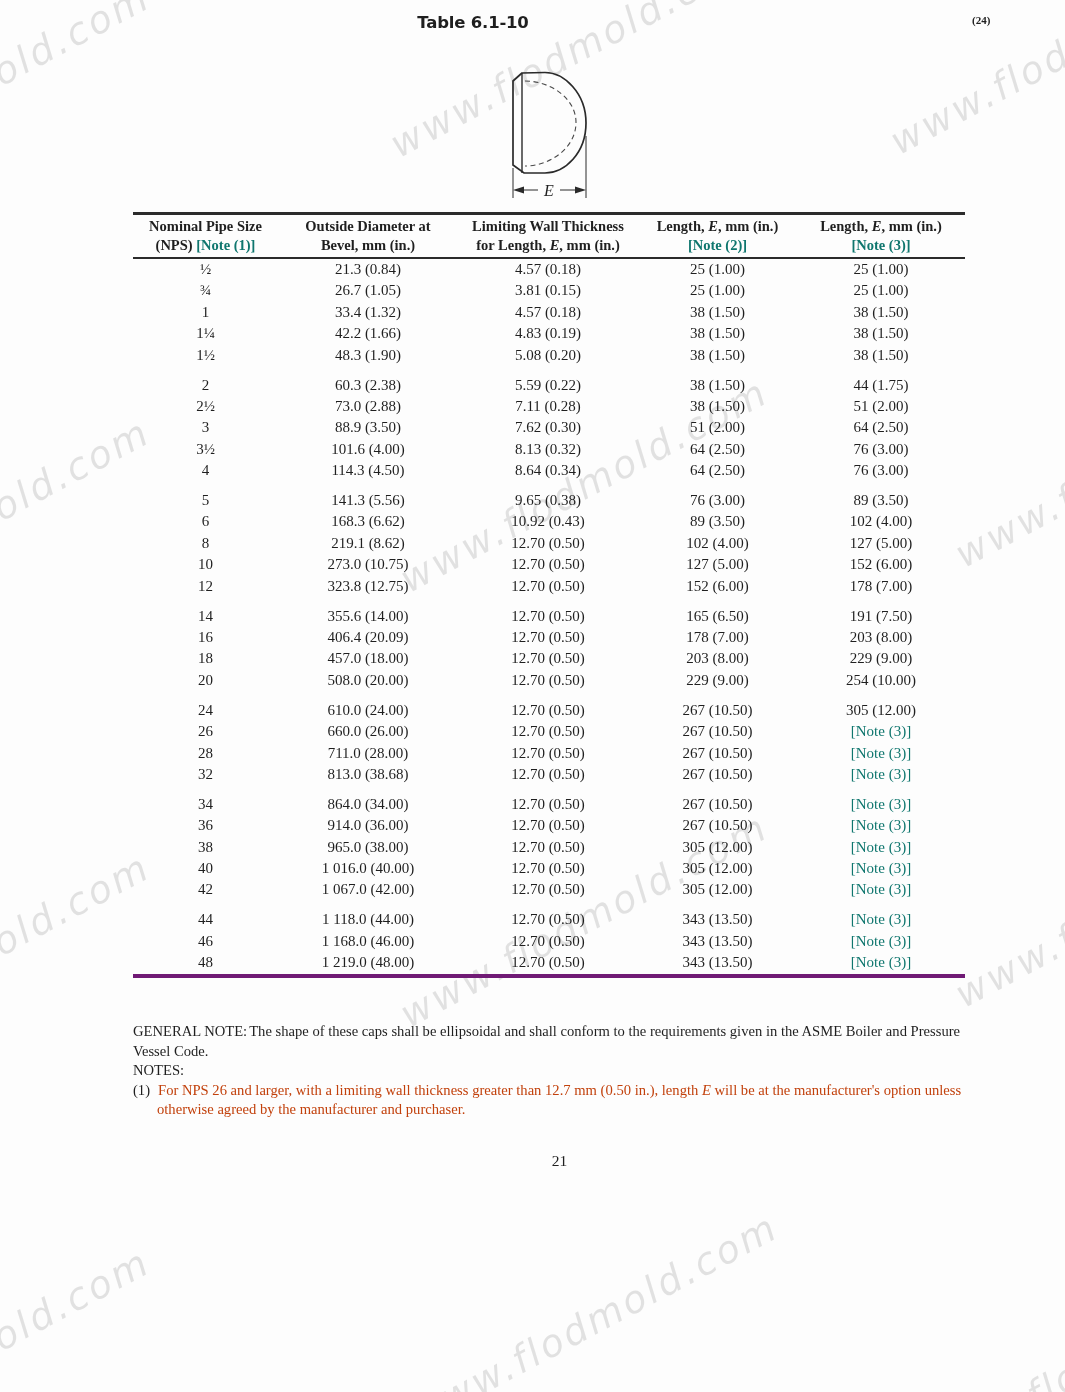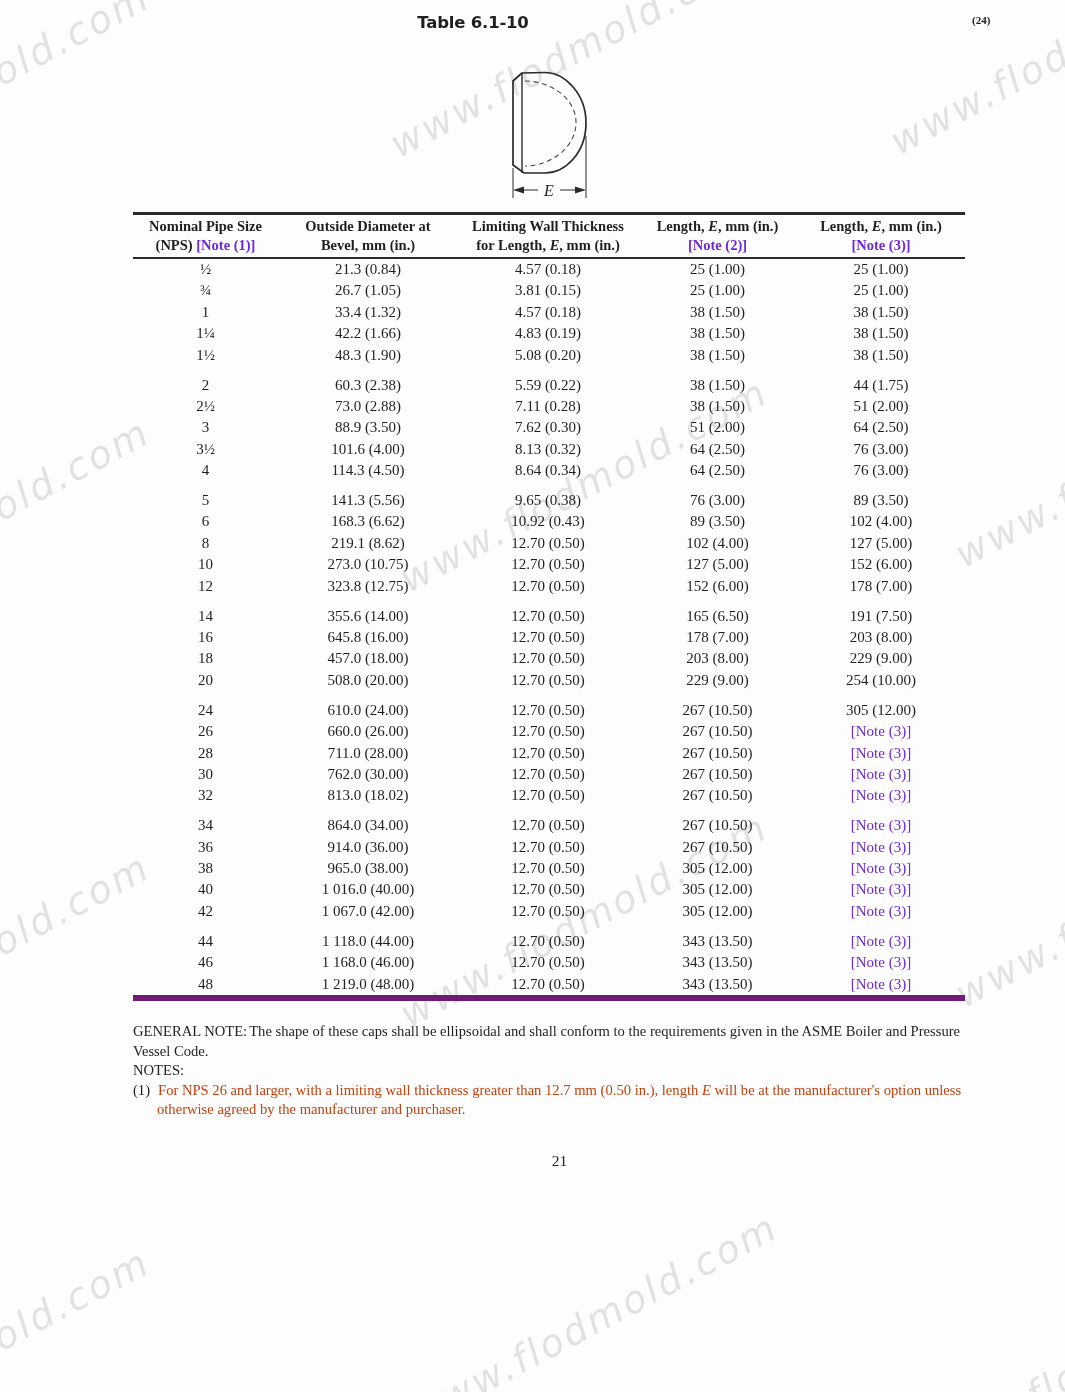--- a/index.html
+++ b/index.html
@@ -37,21 +37,21 @@
     font-family:"DejaVu Sans", sans-serif;
     font-weight:bold;font-size:16.5px;line-height:21px;
     letter-spacing:-0.2px;
   }
   
   .diagram{position:absolute;left:498px;top:64px;}
   
   .tblwrap{
     position:absolute;left:133px;top:212px;width:832px;
     border-top:3px solid #2b2b2b;
-    border-bottom:6px solid #701a75;
+    border-bottom:4px solid #701a75;
   }
   table.dim{
     border-collapse:collapse;table-layout:fixed;width:832px;
     font-size:15px;
   }
   table.dim col.c1{width:145px;}
   table.dim col.c2{width:180px;}
   table.dim col.c3{width:180px;}
   table.dim col.c4{width:159px;}
   table.dim col.c5{width:168px;}
@@ -60,21 +60,21 @@
     padding:2px 0 3px 0;text-align:center;vertical-align:middle;
     border-bottom:2px solid #2b2b2b;
   }
   table.dim td{
     text-align:center;vertical-align:middle;
     height:21.4px;line-height:21.4px;
     padding:0;white-space:nowrap;
     font-size:15px;
   }
   table.dim tr.gap td{height:8.5px;line-height:8.5px;border:none;}
-  .ref{color:#6d28d9;font-weight:inherit;text-decoration:none;cursor:pointer;}
+  .ref{color:#0f766e;font-weight:inherit;text-decoration:none;cursor:pointer;}
   th .ref{font-weight:bold;}
   
   .notes{
     position:absolute;left:133px;top:1022px;width:835px;
     font-size:14.6px;line-height:19.5px;
   }
   .notes p{margin:0;}
   .gnote .glabel{margin-right:2px;}
   .nheader{margin-top:11px;}
   .note1{padding-left:24px;text-indent:-24px;margin-top:1px;}
@@ -281,21 +281,21 @@
           </tr>
           <tr>
             <td>14</td>
             <td>355.6 (14.00)</td>
             <td>12.70 (0.50)</td>
             <td>165 (6.50)</td>
             <td>191 (7.50)</td>
           </tr>
           <tr>
             <td>16</td>
-            <td>645.8 (16.00)</td>
+            <td>406.4 (20.09)</td>
             <td>12.70 (0.50)</td>
             <td>178 (7.00)</td>
             <td>203 (8.00)</td>
           </tr>
           <tr>
             <td>18</td>
             <td>457.0 (18.00)</td>
             <td>12.70 (0.50)</td>
             <td>203 (8.00)</td>
             <td>229 (9.00)</td>
@@ -325,29 +325,22 @@
             <td><span class="ref">[Note (3)]</span></td>
           </tr>
           <tr>
             <td>28</td>
             <td>711.0 (28.00)</td>
             <td>12.70 (0.50)</td>
             <td>267 (10.50)</td>
             <td><span class="ref">[Note (3)]</span></td>
           </tr>
           <tr>
-            <td>30</td>
-            <td>762.0 (30.00)</td>
-            <td>12.70 (0.50)</td>
-            <td>267 (10.50)</td>
-            <td><span class="ref">[Note (3)]</span></td>
-          </tr>
-          <tr>
             <td>32</td>
-            <td>813.0 (18.02)</td>
+            <td>813.0 (38.68)</td>
             <td>12.70 (0.50)</td>
             <td>267 (10.50)</td>
             <td><span class="ref">[Note (3)]</span></td>
           </tr>
           <tr class="gap">
             <td colspan="5"></td>
           </tr>
           <tr>
             <td>34</td>
             <td>864.0 (34.00)</td>

